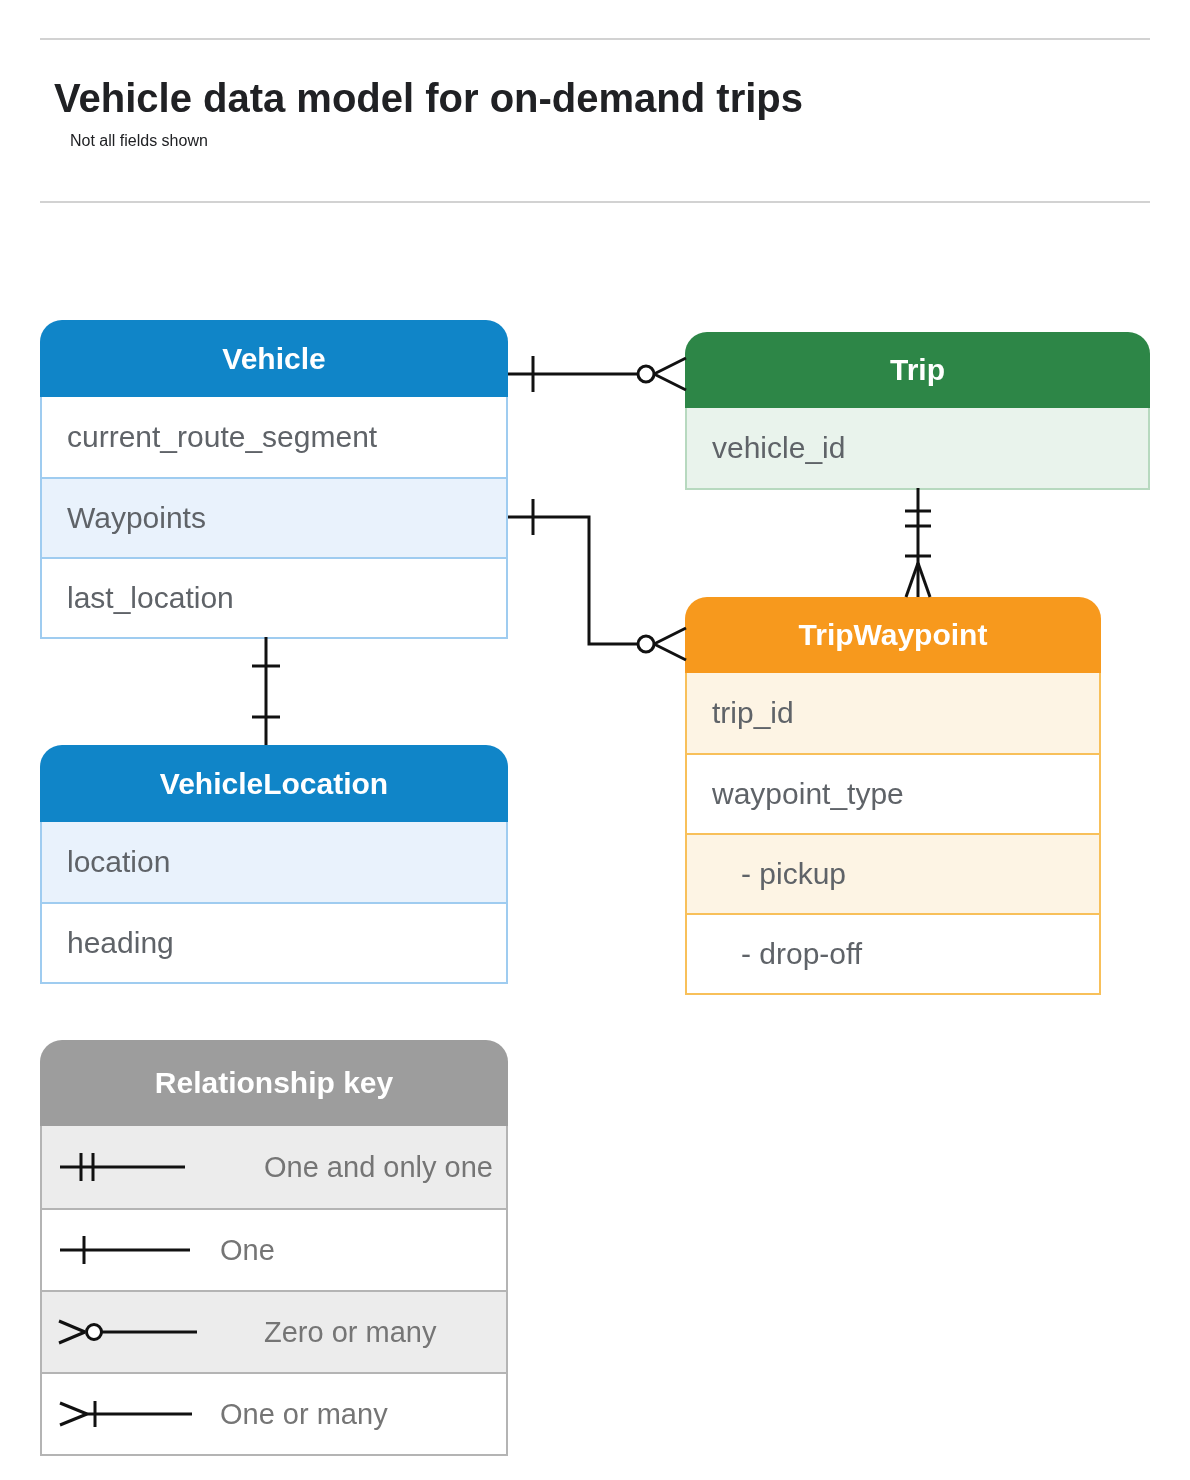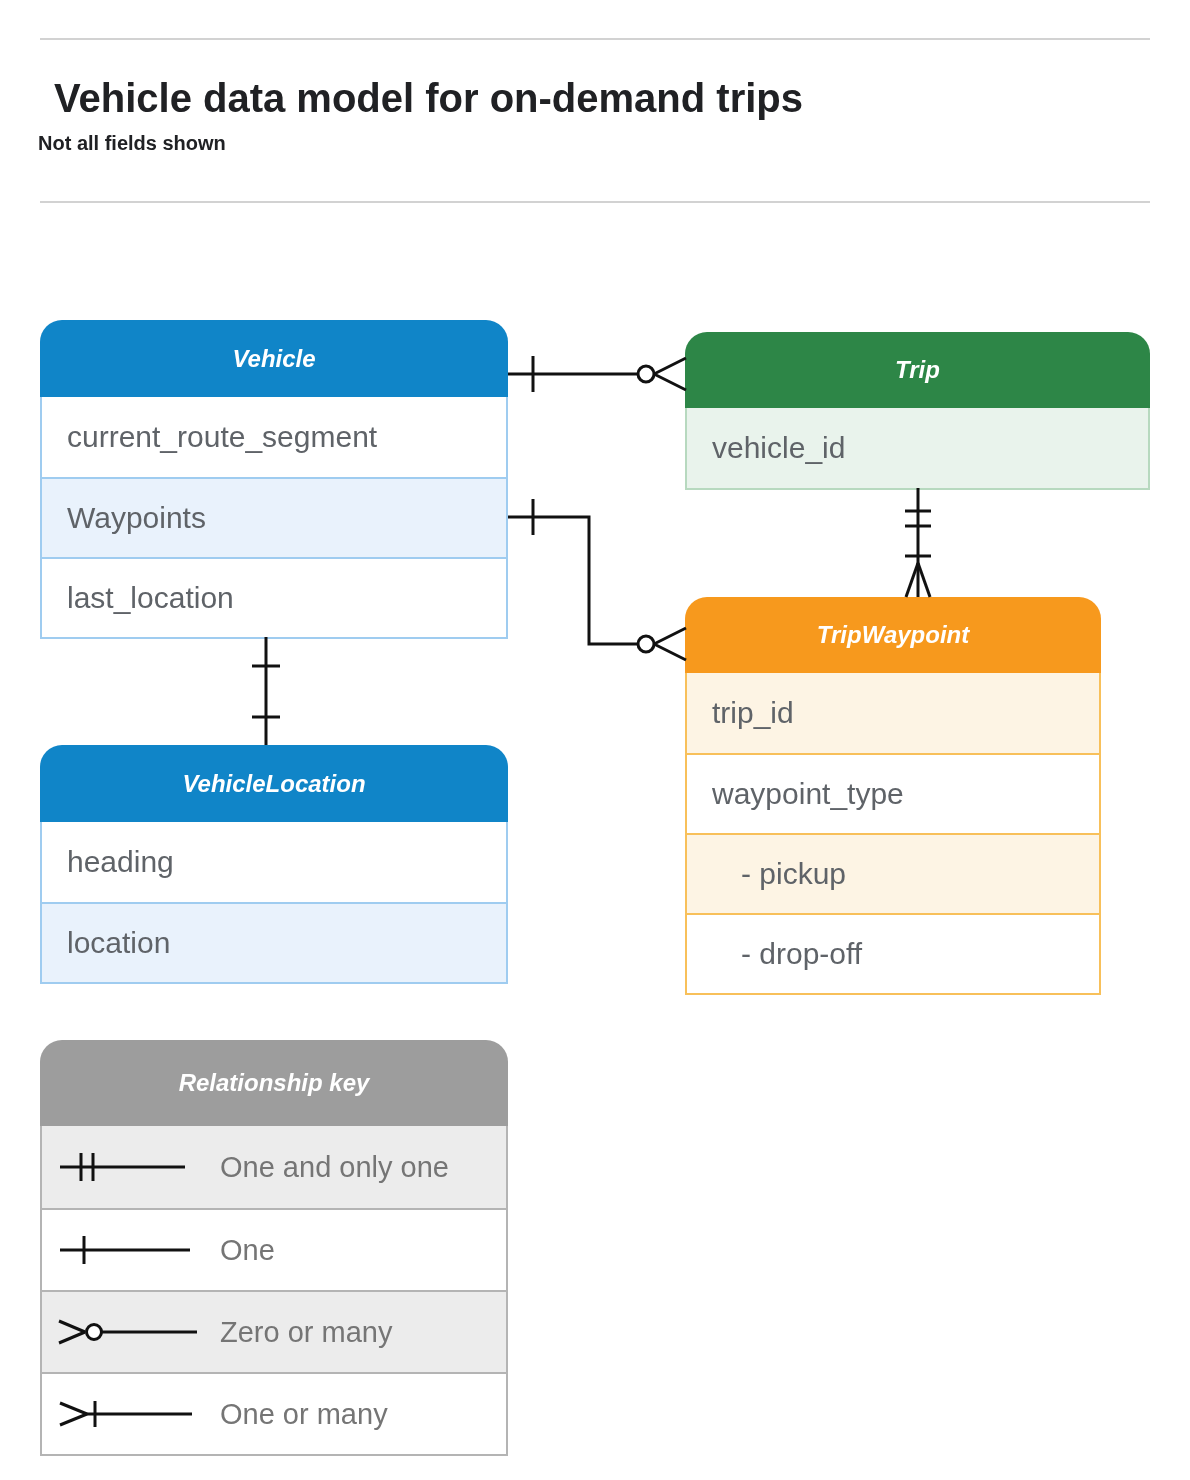--- a/index.html
+++ b/index.html
@@ -24,24 +24,24 @@
     position: absolute;
     left: 54px;
     top: 76px;
     margin: 0;
     font-size: 40px;
     font-weight: 700;
     color: var(--title-text, #202124);
   }
   .page-subtitle {
     position: absolute;
-    left: 38px;
+    left: 70px;
     top: 132px;
-    font-size: 20px;
-    font-weight: 700;
+    font-size: 16px;
+    font-weight: 400;
     color: var(--title-text, #202124);
   }
 
   .connectors {
     position: absolute;
     left: 0; top: 0;
     width: 1190px;
     height: 1480px;
     z-index: 3;
     pointer-events: none;
@@ -58,23 +58,22 @@
   }
 
   .table { position: absolute; z-index: 2; }
   .thead {
     height: 77px;
     border-radius: 22px 22px 0 0;
     display: flex;
     align-items: center;
     justify-content: center;
     color: var(--header-text, #ffffff);
-    font-size: 24px;
+    font-size: 30px;
     font-weight: 700;
-    font-style: italic;
   }
   .tbody { background: #a3a3a3; border: 2px solid; border-top: none; }
   .row {
     height: 80px;
     box-sizing: border-box;
     display: flex;
     align-items: center;
     padding-left: 25px;
     font-size: 30px;
     color: var(--row-text, #5f6368);
@@ -93,21 +92,21 @@
   .trip .thead { background: var(--trip-header, #2d8647); }
   .trip .tbody { border-color: var(--trip-border, #b7d9bf); }
   .trip .row.shaded { background: var(--trip-row-shade, #e9f3ec); }
 
   .trip-waypoint .thead { background: var(--trip-waypoint-header, #f7991d); }
   .trip-waypoint .tbody { border-color: var(--trip-waypoint-border, #f8c05a); }
   .trip-waypoint .row.shaded { background: var(--trip-waypoint-row-shade, #fdf4e4); }
 
   .legend .thead { background: var(--legend-header, #9d9d9d); }
   .legend .tbody { border-color: var(--legend-border, #b4b4b4); }
-  .legend .row.shaded { background: var(--legend-row-shade, #ececec); }
+  .legend .row.shaded { background: var(--legend-row-shade, #ececec); gap: 44px; }
   .legend .thead { height: 86px; }
   .legend .row { height: 82px; padding-left: 15px; }
   .legend .symbol { width: 150px; height: 40px; flex: 0 0 auto; }
   .legend .symbol line { stroke: var(--connector, #111111); stroke-width: 3; }
   .legend .symbol circle { stroke: var(--connector, #111111); stroke-width: 3; fill: #ffffff; }
   .legend-label {
     margin-left: 13px;
     font-size: 29px;
     color: var(--legend-text, #757575);
   }
@@ -186,22 +185,22 @@
       <div class="row shaded">trip_id</div>
       <div class="row">waypoint_type</div>
       <div class="row shaded indent">- pickup</div>
       <div class="row indent">- drop-off</div>
     </div>
   </div>
 
   <div class="table vehicle-location">
     <div class="thead">VehicleLocation</div>
     <div class="tbody">
+      <div class="row shaded">location</div>
       <div class="row">heading</div>
-      <div class="row shaded">location</div>
     </div>
   </div>
 
   <div class="table legend">
     <div class="thead">Relationship key</div>
     <div class="tbody">
       <div class="row shaded">
         <svg class="symbol" viewBox="0 0 150 40">
           <line x1="3" y1="20" x2="128" y2="20"></line>
           <line x1="24" y1="6" x2="24" y2="34"></line>

